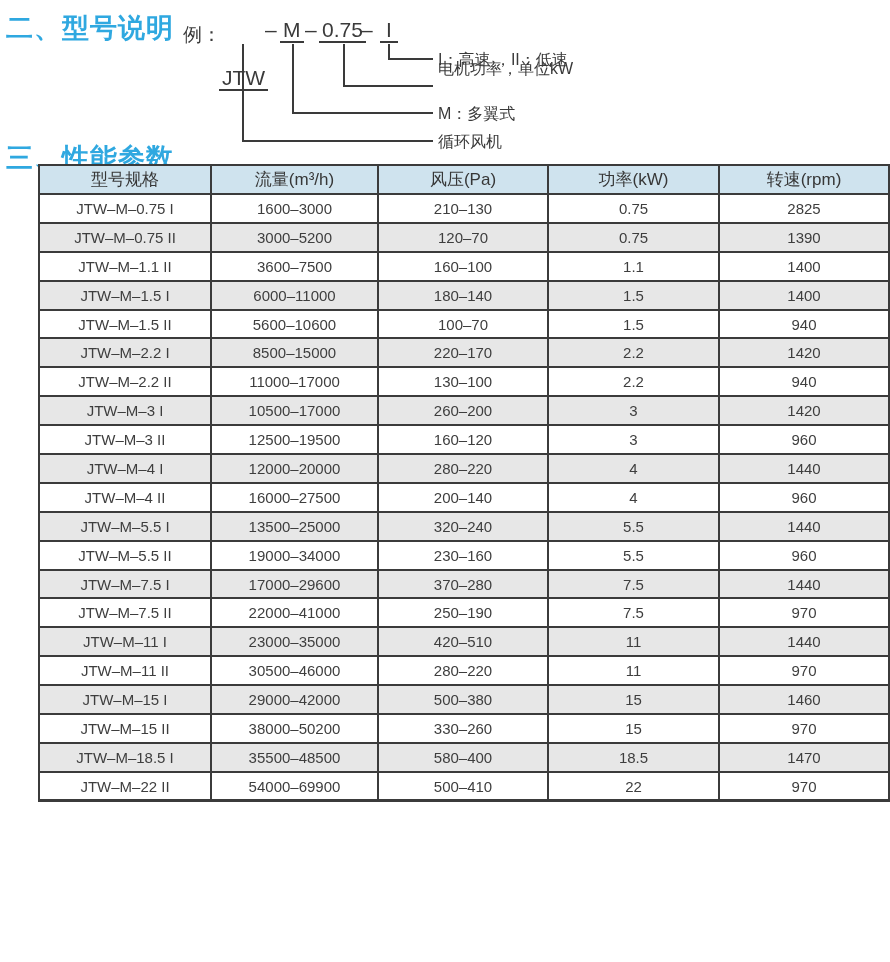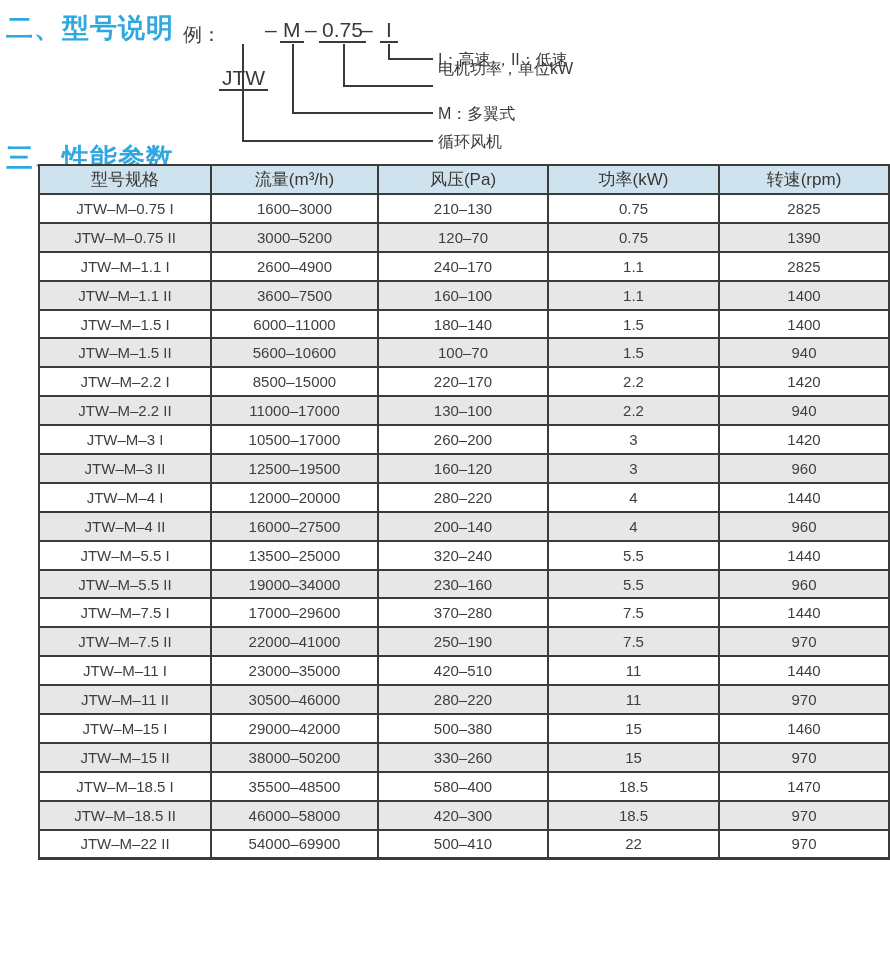--- a/index.html
+++ b/index.html
@@ -152,27 +152,20 @@
           <td>2825</td>
         </tr>
         <tr>
           <td>JTW–M–0.75 II</td>
           <td>3000–5200</td>
           <td>120–70</td>
           <td>0.75</td>
           <td>1390</td>
         </tr>
         <tr>
-          <td>JTW–M–1.1 I</td>
-          <td>2600–4900</td>
-          <td>240–170</td>
-          <td>1.1</td>
-          <td>2825</td>
-        </tr>
-        <tr>
           <td>JTW–M–1.1 II</td>
           <td>3600–7500</td>
           <td>160–100</td>
           <td>1.1</td>
           <td>1400</td>
         </tr>
         <tr>
           <td>JTW–M–1.5 I</td>
           <td>6000–11000</td>
           <td>180–140</td>
@@ -285,27 +278,20 @@
           <td>970</td>
         </tr>
         <tr>
           <td>JTW–M–18.5 I</td>
           <td>35500–48500</td>
           <td>580–400</td>
           <td>18.5</td>
           <td>1470</td>
         </tr>
         <tr>
-          <td>JTW–M–18.5 II</td>
-          <td>46000–58000</td>
-          <td>420–300</td>
-          <td>18.5</td>
-          <td>970</td>
-        </tr>
-        <tr>
           <td>JTW–M–22 II</td>
           <td>54000–69900</td>
           <td>500–410</td>
           <td>22</td>
           <td>970</td>
         </tr>
       </tbody>
   </table>
 
 </div>

